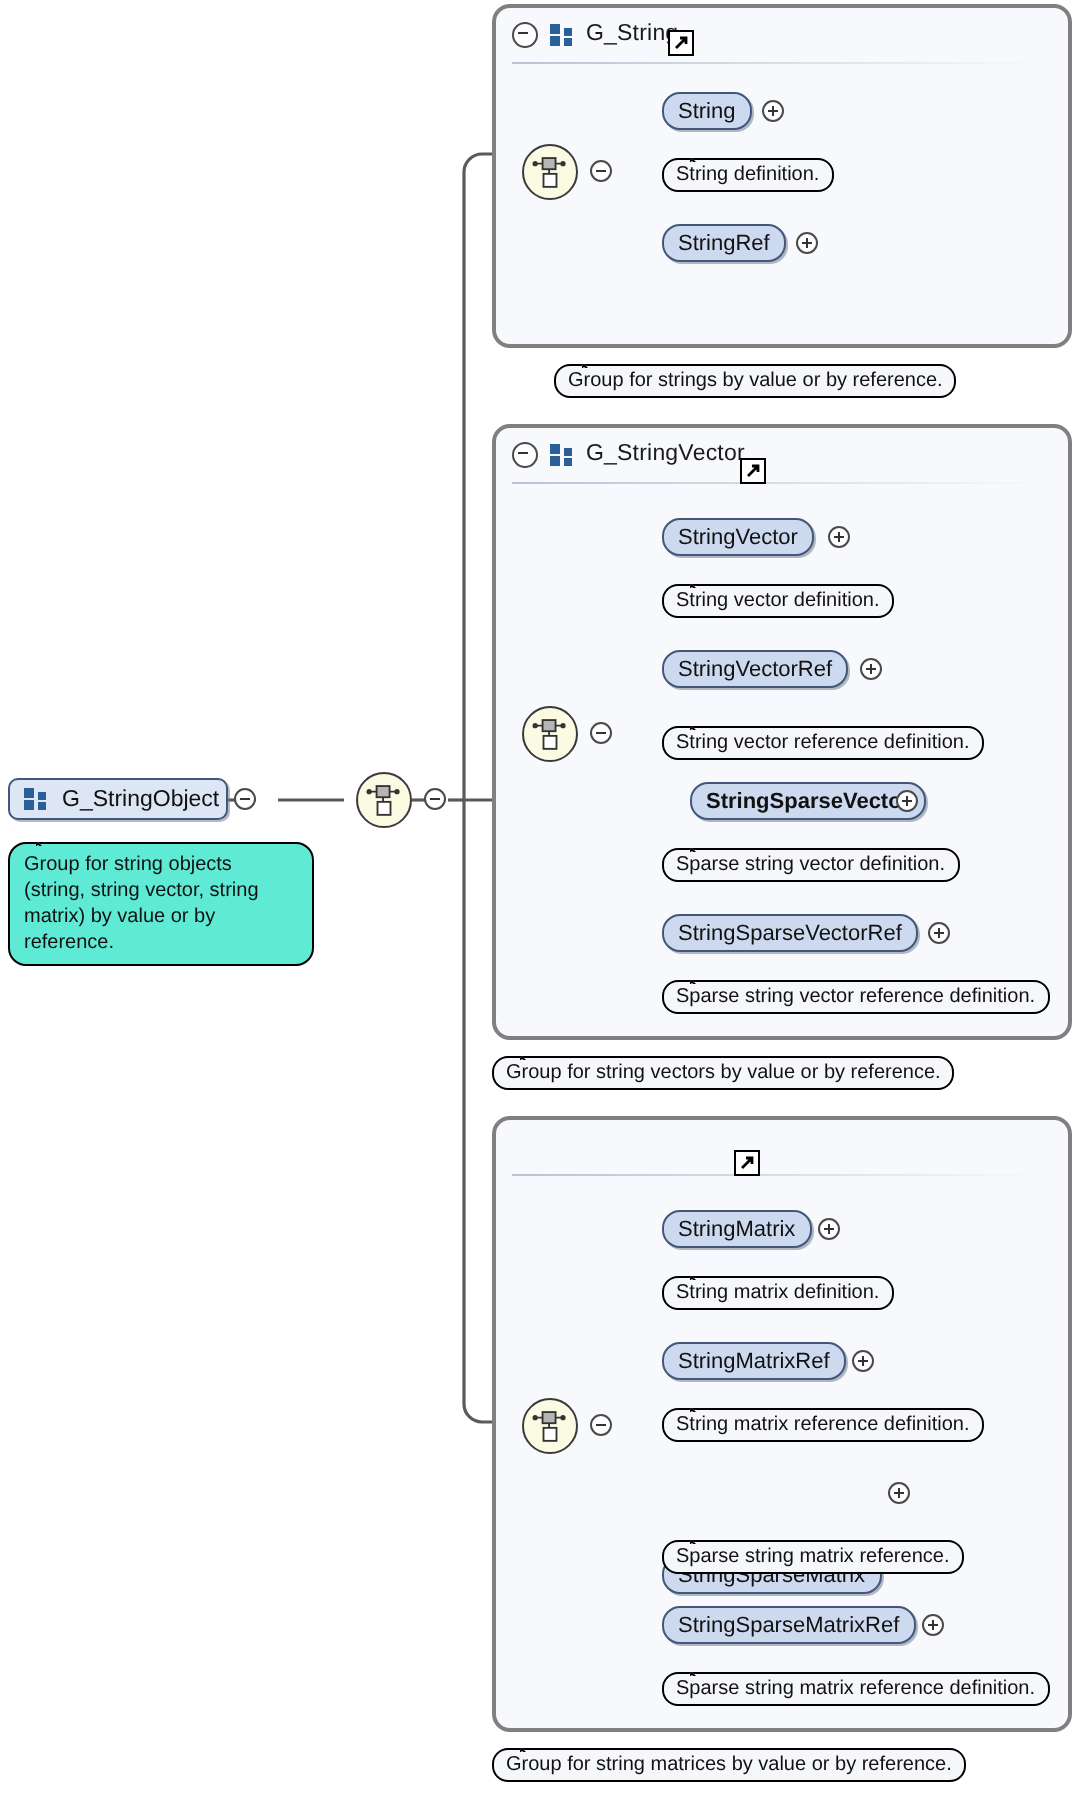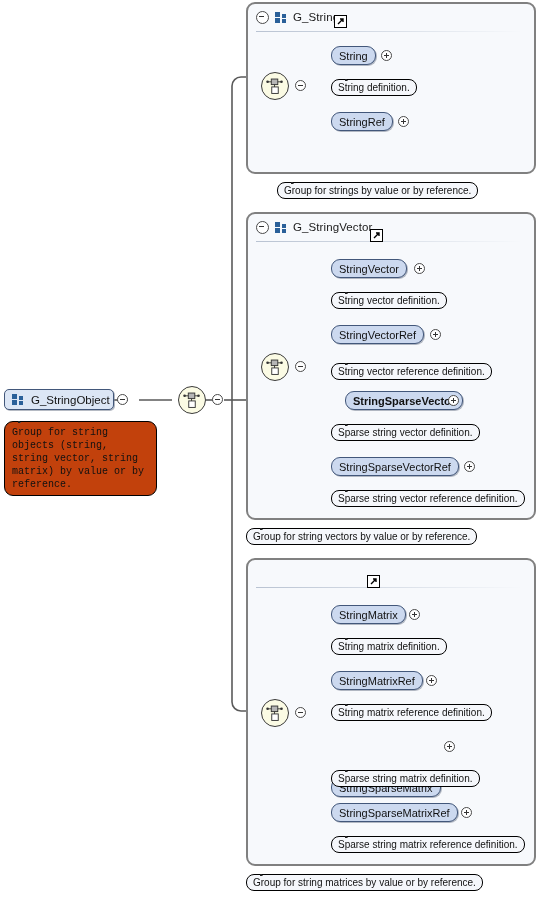--- a/index.html
+++ b/index.html
@@ -172,29 +172,28 @@
     box-sizing: border-box;
     font-size: 11.5px;
     color: #111;
     white-space: nowrap;
     box-shadow: 1px 1px 0 rgba(120,130,145,0.55);
   }
 
   
   .anno-multi {
     position: absolute;
-    background: #c2410c;
+    background: #5eead4;
     border: 1px solid #000;
     border-radius: 9px;
     box-sizing: border-box;
     font-size: 10px;
     color: #111;
     line-height: 13px;
     padding: 4px 7px;
-    font-family: Liberation Mono, monospace;
   }
   .anno-multi .notch {
     position: absolute;
     left: 13px;
     top: -7px;
     width: 16px;
     height: 8px;
     overflow: hidden;
   }
   .anno-multi .notch::before {
@@ -476,21 +475,21 @@
   <div class="conn-plus" style="left:426px; top:675px;"></div>
   <div class="anno" style="left:331px; top:704px;">
     <span class="notch"></span>
     <span>String matrix reference definition.</span>
   </div>
 
   <div class="elem" style="left:331px; top:737px;margin-top:41px;">StringSparseMatrix</div>
   <div class="conn-plus" style="left:444px; top:741px;"></div>
   <div class="anno" style="left:331px; top:770px;">
     <span class="notch"></span>
-    <span>Sparse string matrix definition.</span>
+    <span>Sparse string matrix reference.</span>
   </div>
 
   <div class="elem" style="left:331px; top:803px;">StringSparseMatrixRef</div>
   <div class="conn-plus" style="left:461px; top:807px;"></div>
   <div class="anno" style="left:331px; top:836px;">
     <span class="notch"></span>
     <span>Sparse string matrix reference definition.</span>
   </div>
 
   <div class="anno" style="left:246px; top:874px;">

